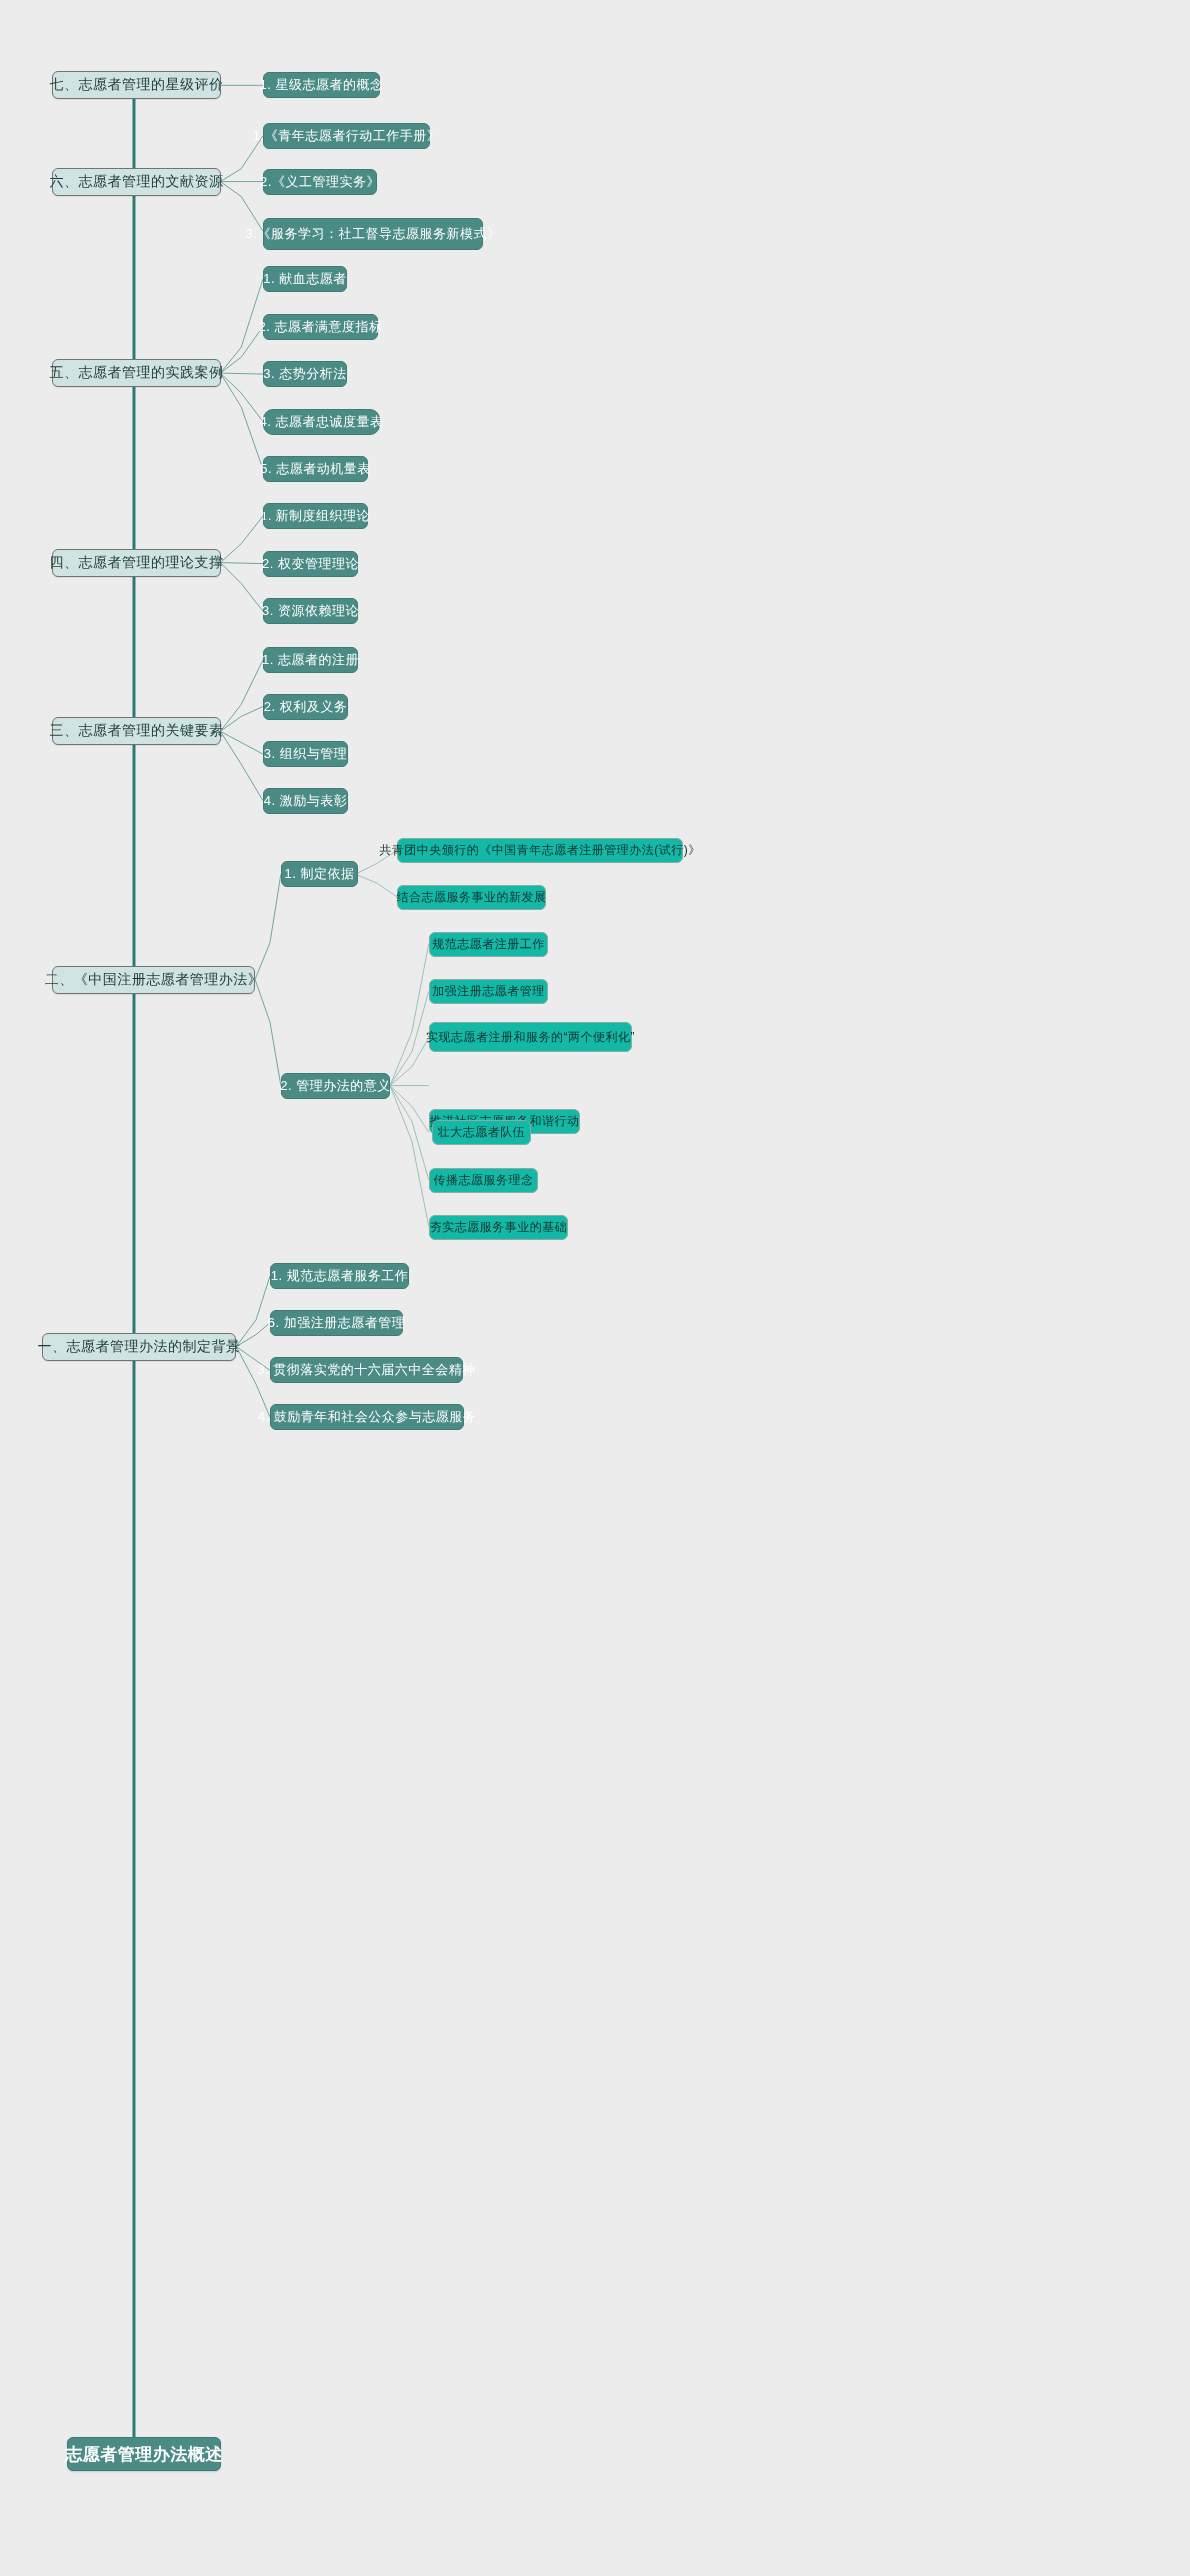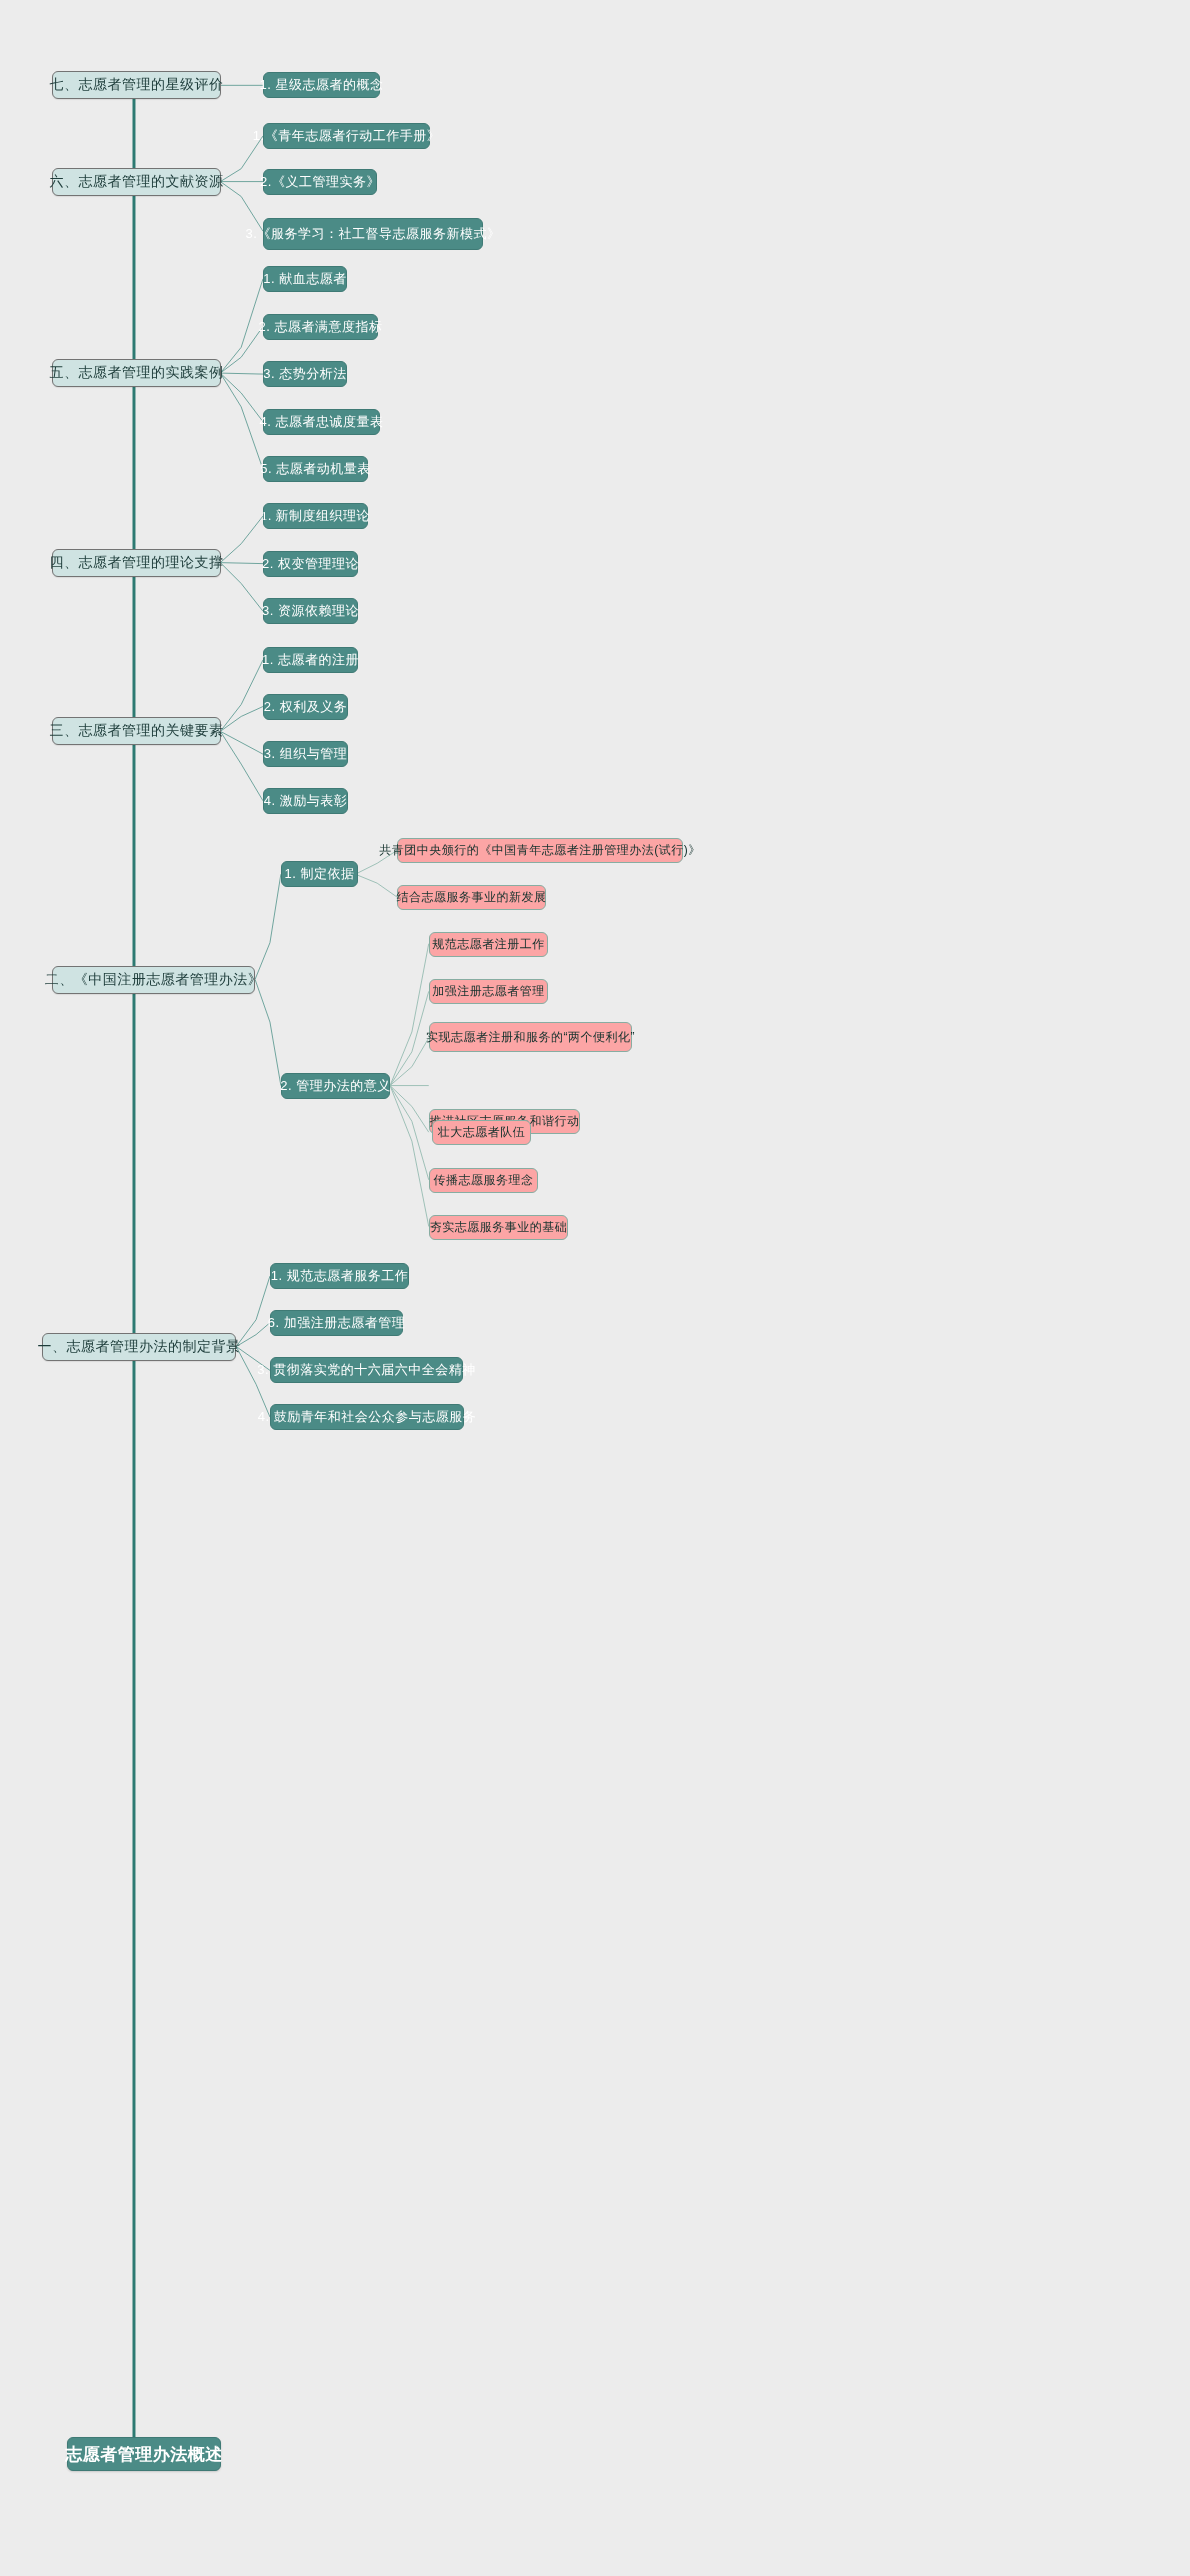--- a/index.html
+++ b/index.html
@@ -62,21 +62,21 @@
   .lvl-2 {
     background: #4b8b86;
     color: #ffffff;
     border: 1px solid #3f7a75;
     font-size: 13px;
     padding: 0 10px;
     height: 26px;
   }
   
   .lvl-3 {
-    background: #fca5a5;
+    background: #14b8a6;
     color: #13312c;
     border: 1px solid #87ada2;
     font-size: 12px;
     padding: 0 10px;
     height: 25px;
   }
 </style>
 </head>
 <body>
 
@@ -155,21 +155,21 @@
   </div>
   <div class="node lvl-2" style="left:263px; top:266px; width:84px; height:26px;">
     <span>1. 献血志愿者</span>
   </div>
   <div class="node lvl-2" style="left:263px; top:314px; width:115px; height:26px;">
     <span>2. 志愿者满意度指标</span>
   </div>
   <div class="node lvl-2" style="left:263px; top:361px; width:84px; height:26px;">
     <span>3. 态势分析法</span>
   </div>
-  <div class="node lvl-2" style="left:263px; top:409px; width:117px; height:26px;">
+  <div class="node lvl-2" style="left:263px; top:409px; width:117px; height:26px;border-radius:10px;">
     <span>4. 志愿者忠诚度量表</span>
   </div>
   <div class="node lvl-2" style="left:263px; top:456px; width:105px; height:26px;">
     <span>5. 志愿者动机量表</span>
   </div>
 
   <div class="node lvl-1" style="left:52px; top:549px; width:169px; height:28px;">
     <span>四、志愿者管理的理论支撑</span>
   </div>
   <div class="node lvl-2" style="left:263px; top:503px; width:105px; height:26px;font-family:Liberation Serif, serif;">

